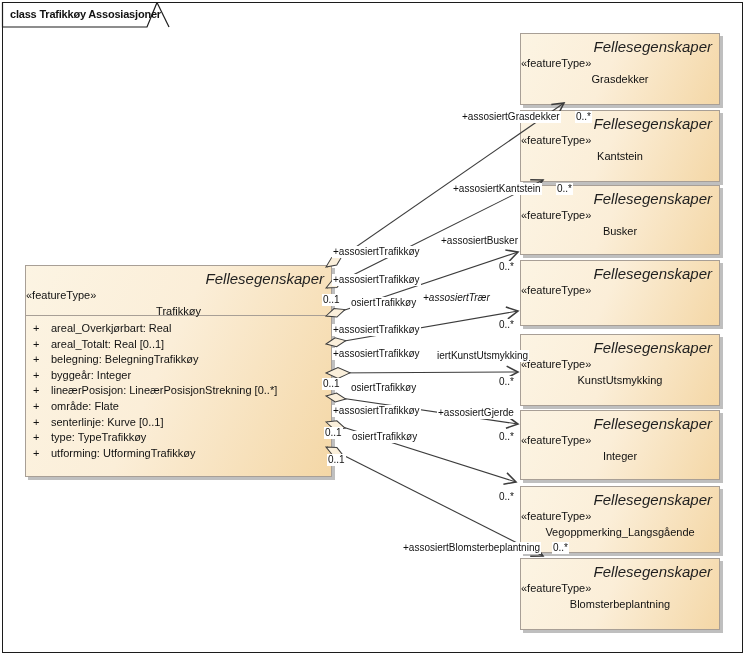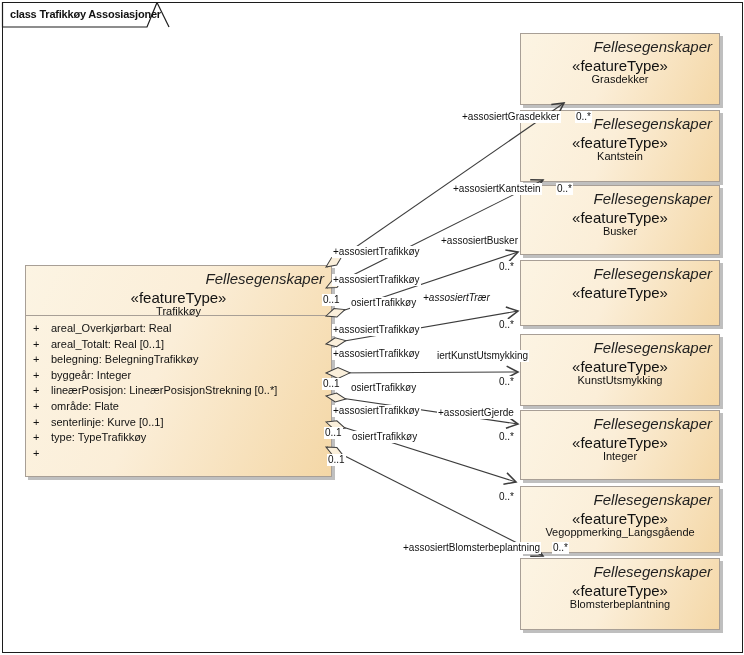--- a/index.html
+++ b/index.html
@@ -16,21 +16,21 @@
   }
   
   .uml-box{
     position:absolute;
     background:linear-gradient(115deg,#fcf4e3 0%,#fbeed8 45%,#f4d7a6 100%);
     border:1px solid #a89f96;
     box-shadow:3px 3px 0 #bfbfbf;
     z-index:1;
   }
   .owner{position:absolute;top:4px;right:7px;font-size:15px;font-style:italic;color:#1f1f1f;white-space:nowrap;}
-  .stereo{position:absolute;top:23px;left:0;right:0;text-align:center;font-size:15px;white-space:nowrap;}
+  .stereo{position:absolute;top:23px;left:0;right:0;text-align:left;font-size:11px;white-space:nowrap;}
   .cls-name{position:absolute;top:39px;left:0;right:0;text-align:center;font-size:11px;font-weight:normal;white-space:nowrap;}
   .main-header{position:absolute;left:0;top:0;right:0;height:49px;border-bottom:1px solid #a89f96;}
   .attrs{position:absolute;left:0;top:55px;right:0;font-size:11px;}
   .attr-row{display:flex;line-height:15.6px;white-space:nowrap;}
   .attr-vis{width:18px;padding-left:7px;flex:none;}
   
   .elabel{
     position:absolute;z-index:3;font-size:10px;line-height:12px;
     background:#ffffff;white-space:nowrap;padding:0 1px;
   }
@@ -75,20 +75,21 @@
       <div class="attr-row">
           <span class="attr-vis">+</span>
           <span>senterlinje: Kurve [0..1]</span>
         </div>
       <div class="attr-row">
           <span class="attr-vis">+</span>
           <span>type: TypeTrafikkøy</span>
         </div>
       <div class="attr-row">
           <span class="attr-vis">+</span>
+          <span>utforming: UtformingTrafikkøy</span>
         </div>
     </div>
   </div>
 
   <div class="uml-box" style="left:520px;top:33px;width:198px;height:70px;">
     <div class="owner">Fellesegenskaper</div>
     <div class="stereo">«featureType»</div>
     <div class="cls-name">Grasdekker</div>
   </div>
   <div class="uml-box" style="left:520px;top:110px;width:198px;height:70px;">

